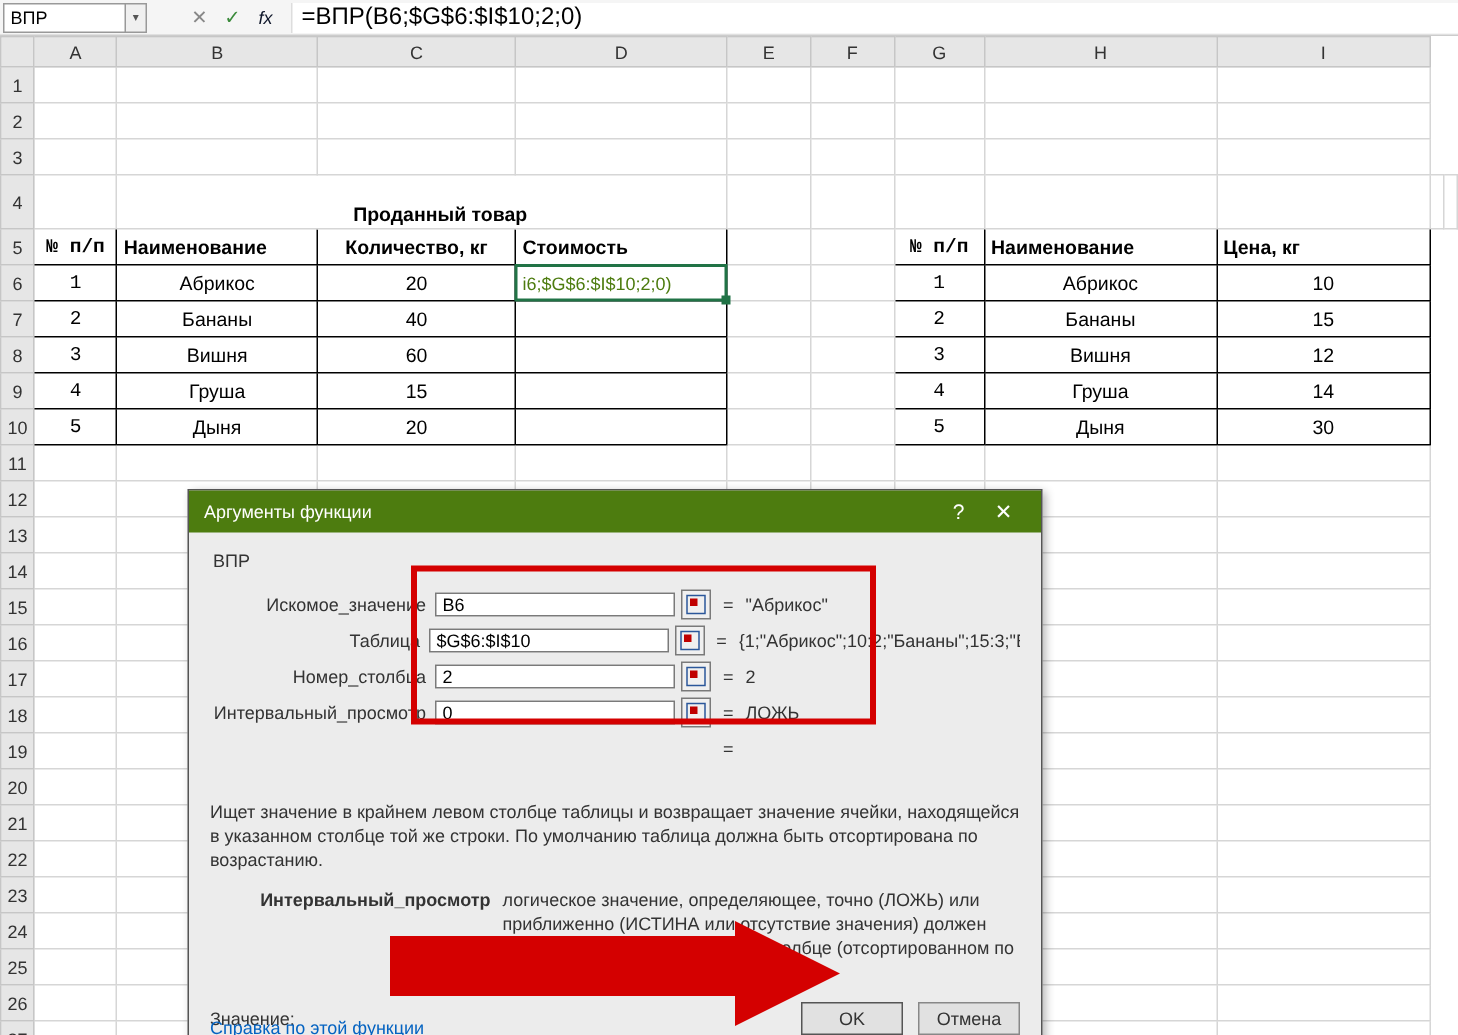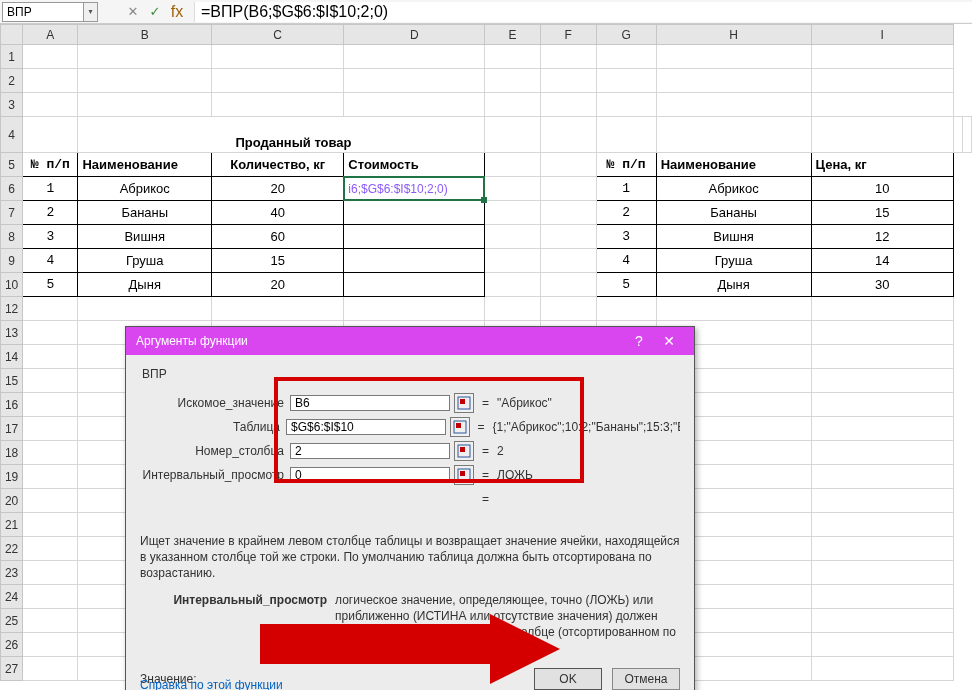--- a/index.html
+++ b/index.html
@@ -6,21 +6,21 @@
   body { font-family: "Segoe UI", Tahoma, sans-serif; font-size: 12px; background: #fff; color: #000; overflow: hidden; width: 972px; height: 690px; position: relative; }
 
   
   .formula-bar { display: flex; align-items: center; height: 24px; border-bottom: 1px solid #ccc; background: #f5f5f5; }
   .name-box { width: 82px; height: 20px; margin: 2px 0 2px 2px; border: 1px solid #999; background: #fff; padding: 0 4px; display: flex; align-items: center; font-size: 12px; }
   .name-dd { width: 14px; height: 20px; border: 1px solid #999; border-left: none; background: #f0f0f0; display: flex; align-items: center; justify-content: center; font-size: 8px; color: #555; }
   .fb-gap { width: 24px; }
   .fb-btn { width: 22px; height: 20px; display: flex; align-items: center; justify-content: center; color: #555; font-size: 13px; }
   .fb-btn.cancel { color: #888; }
   .fb-btn.enter { color: #3a8a3a; }
-  .fb-btn.fx { font-size: 16px; color: #a16207; }
+  .fb-btn.fx { font-style: italic; font-size: 12px; color: #0f172a; }
   .formula-input { flex: 1; height: 20px; padding: 0 6px; display: flex; align-items: center; font-size: 16px; background: #fff; border-left: 1px solid #ddd; margin-left: 6px; }
 
   
   .grid-area { position: relative; height: calc(690px - 24px); overflow: hidden; }
   table.sheet { border-collapse: collapse; table-layout: fixed; }
   .colhead th { background: #e6e6e6; border: 1px solid #c6c6c6; font-weight: normal; font-size: 12px; height: 20px; color: #333; text-align: center; }
   .rowhead { background: #e6e6e6; border: 1px solid #c6c6c6; font-size: 12px; text-align: center; width: 24px; color: #333; }
   td.cell { border: 1px solid #d6d6d6; height: 24px; font-size: 13px; padding: 0 4px; }
   tr.row4 td.cell { height: 36px; }
 
@@ -31,25 +31,25 @@
   
   .btop { border-top: 1px solid #000 !important; }
   .bbot { border-bottom: 1px solid #000 !important; }
   .bleft { border-left: 1px solid #000 !important; font-family: Liberation Mono, monospace; }
   .bright { border-right: 1px solid #000 !important; }
 
   
   .sel-cell { position: relative; }
   .sel-marquee { position: absolute; inset: -1px; border: 2px solid #217346; pointer-events: none; }
   .sel-handle { position: absolute; right: -3px; bottom: -3px; width: 6px; height: 6px; background: #217346; }
-  .cell-inline-formula { font-size: 12px; white-space: nowrap; color: #8b5cf6; overflow: hidden; }
+  .cell-inline-formula { font-size: 12px; white-space: nowrap; color: #4d7c0f; overflow: hidden; }
 
   
   .dialog { position: absolute; left: 125px; top: 326px; width: 570px; background: #ececec; border: 1px solid #555; box-shadow: 2px 2px 6px rgba(0,0,0,0.3); font-size: 12px; z-index: 10; }
-  .dlg-title { height: 28px; background: #d946ef; color: #fff; display: flex; align-items: center; padding: 0 10px; font-size: 12px; }
+  .dlg-title { height: 28px; background: #4d7c0f; color: #fff; display: flex; align-items: center; padding: 0 10px; font-size: 12px; }
   .dlg-title .spacer { flex: 1; }
   .dlg-title .tbtn { width: 30px; text-align: center; font-size: 14px; }
   .dlg-body { padding: 10px 14px 12px 14px; color: #333; }
   .dlg-fname { font-size: 12px; margin: 2px 0 10px 2px; }
   .arg-row { display: flex; align-items: center; height: 24px; margin-bottom: 0px; }
   .arg-label { width: 150px; text-align: right; padding-right: 6px; font-weight: normal; font-size: 12px; white-space: nowrap; overflow: hidden; }
   .arg-input { width: 160px; height: 16px; border: 1px solid #7a7a7a; background: #fff; padding: 0 4px; font-size: 12px; margin-right: 4px; }
   .arg-ref { width: 20px; height: 20px; border: 1px solid #7a7a7a; background: #f0f0f0; display: flex; align-items: center; justify-content: center; }
   .arg-ref svg { width: 14px; height: 14px; }
   .arg-eq { padding: 0 8px; color: #333; }
@@ -230,20 +230,32 @@
           <td class="rowhead">10</td>
           <td class="cell ctr bleft bright bbot" id="c_A10">5</td>
           <td class="cell ctr bright bbot" id="c_B10">Дыня</td>
           <td class="cell ctr bright bbot" id="c_C10">20</td>
           <td class="cell bright bbot" id="c_D10"></td>
           <td class="cell" id="c_E10"></td>
           <td class="cell" id="c_F10"></td>
           <td class="cell ctr bleft bright bbot" id="c_G10">5</td>
           <td class="cell ctr bright bbot" id="c_H10">Дыня</td>
           <td class="cell ctr bright bbot" id="c_I10">30</td>
+        </tr>
+        <tr>
+          <td class="rowhead">11</td>
+          <td class="cell" id="c_A11"></td>
+          <td class="cell" id="c_B11"></td>
+          <td class="cell" id="c_C11"></td>
+          <td class="cell" id="c_D11"></td>
+          <td class="cell" id="c_E11"></td>
+          <td class="cell" id="c_F11"></td>
+          <td class="cell" id="c_G11"></td>
+          <td class="cell" id="c_H11"></td>
+          <td class="cell" id="c_I11"></td>
         </tr>
         <tr>
           <td class="rowhead">12</td>
           <td class="cell" id="c_A12"></td>
           <td class="cell" id="c_B12"></td>
           <td class="cell" id="c_C12"></td>
           <td class="cell" id="c_D12"></td>
           <td class="cell" id="c_E12"></td>
           <td class="cell" id="c_F12"></td>
           <td class="cell" id="c_G12"></td>

